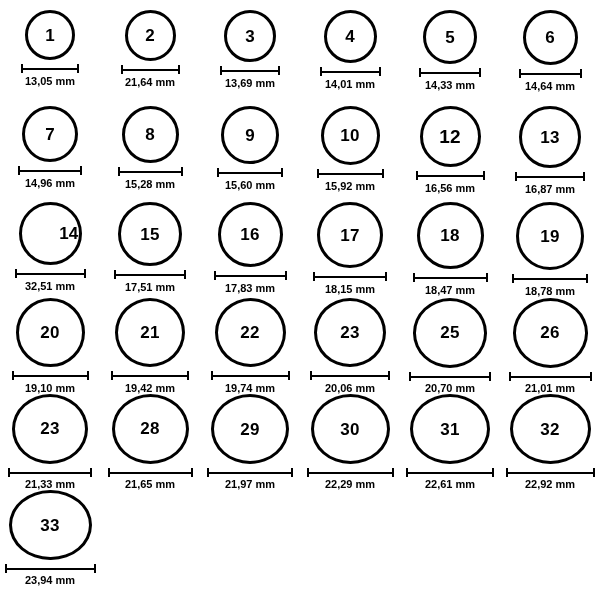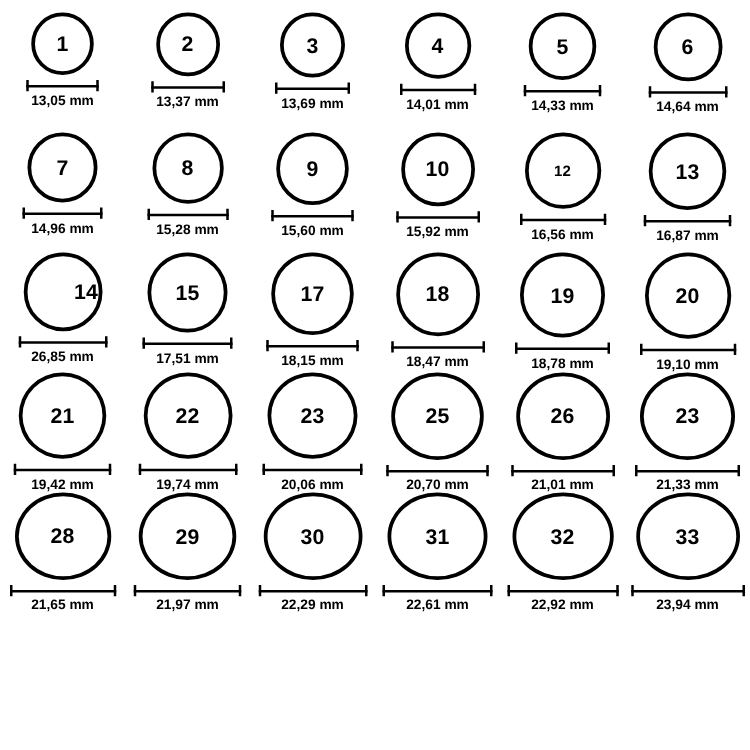--- a/index.html
+++ b/index.html
@@ -97,21 +97,21 @@
       </div>
       <div class="cell">
         <div class="ring" style="width: 51px; height: 51px;">
           <span class="ring-label" style="font-size: 17px;">2</span>
         </div>
         <div class="measure" style="width: 59px;">
           <div class="bar"></div>
           <div class="tick left"></div>
           <div class="tick right"></div>
         </div>
-        <div class="size-text">13,37 mm</div>
+        <div class="size-text">21,64 mm</div>
       </div>
       <div class="cell">
         <div class="ring" style="width: 52px; height: 52px;">
           <span class="ring-label" style="font-size: 17px;">3</span>
         </div>
         <div class="measure" style="width: 60px;">
           <div class="bar"></div>
           <div class="tick left"></div>
           <div class="tick right"></div>
         </div>
@@ -189,21 +189,21 @@
         </div>
         <div class="measure" style="width: 67px;">
           <div class="bar"></div>
           <div class="tick left"></div>
           <div class="tick right"></div>
         </div>
         <div class="size-text">15,92 mm</div>
       </div>
       <div class="cell">
         <div class="ring" style="width: 61px; height: 61px;">
-          <span class="ring-label" style="font-size: 12px;">12</span>
+          <span class="ring-label" style="font-size: 19px;">12</span>
         </div>
         <div class="measure" style="width: 69px;">
           <div class="bar"></div>
           <div class="tick left"></div>
           <div class="tick right"></div>
         </div>
         <div class="size-text">16,56 mm</div>
       </div>
       <div class="cell">
         <div class="ring" style="width: 62px; height: 62px;">
@@ -218,32 +218,43 @@
       </div>
       <div class="cell">
         <div class="ring" style="width: 63px; height: 63px; justify-content: flex-end;">
           <span class="ring-label" style="font-size: 17px;">14</span>
         </div>
         <div class="measure" style="width: 71px;">
           <div class="bar"></div>
           <div class="tick left"></div>
           <div class="tick right"></div>
         </div>
-        <div class="size-text">26,85 mm</div>
+        <div class="size-text">32,51 mm</div>
       </div>
       <div class="cell">
         <div class="ring" style="width: 64px; height: 64px;">
           <span class="ring-label" style="font-size: 17px;">15</span>
         </div>
         <div class="measure" style="width: 72px;">
           <div class="bar"></div>
           <div class="tick left"></div>
           <div class="tick right"></div>
         </div>
         <div class="size-text">17,51 mm</div>
+      </div>
+      <div class="cell">
+        <div class="ring" style="width: 65px; height: 65px;">
+          <span class="ring-label" style="font-size: 17px;">16</span>
+        </div>
+        <div class="measure" style="width: 73px;">
+          <div class="bar"></div>
+          <div class="tick left"></div>
+          <div class="tick right"></div>
+        </div>
+        <div class="size-text">17,83 mm</div>
       </div>
       <div class="cell">
         <div class="ring" style="width: 66px; height: 66px;">
           <span class="ring-label" style="font-size: 17px;">17</span>
         </div>
         <div class="measure" style="width: 74px;">
           <div class="bar"></div>
           <div class="tick left"></div>
           <div class="tick right"></div>
         </div>

